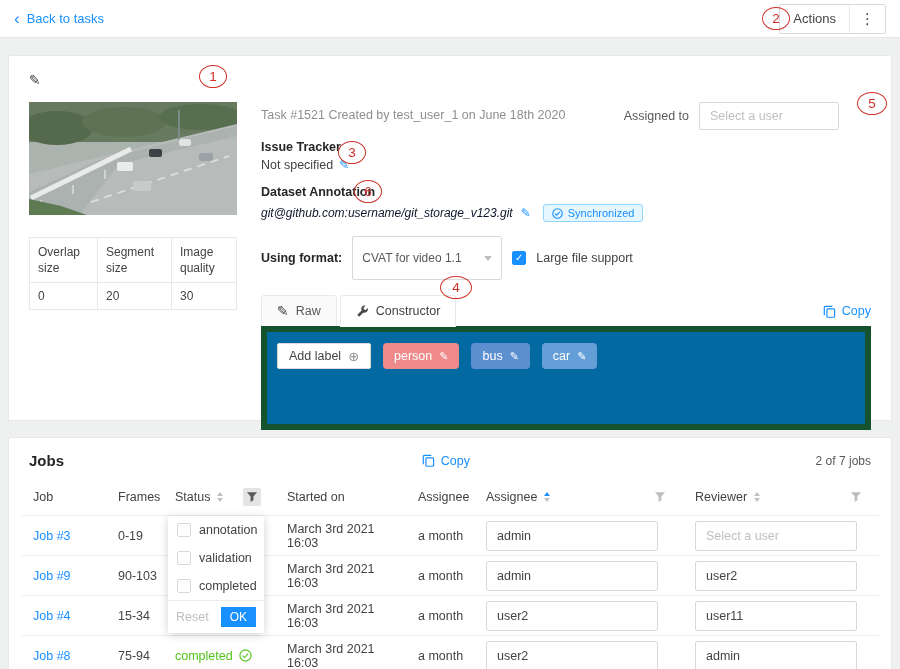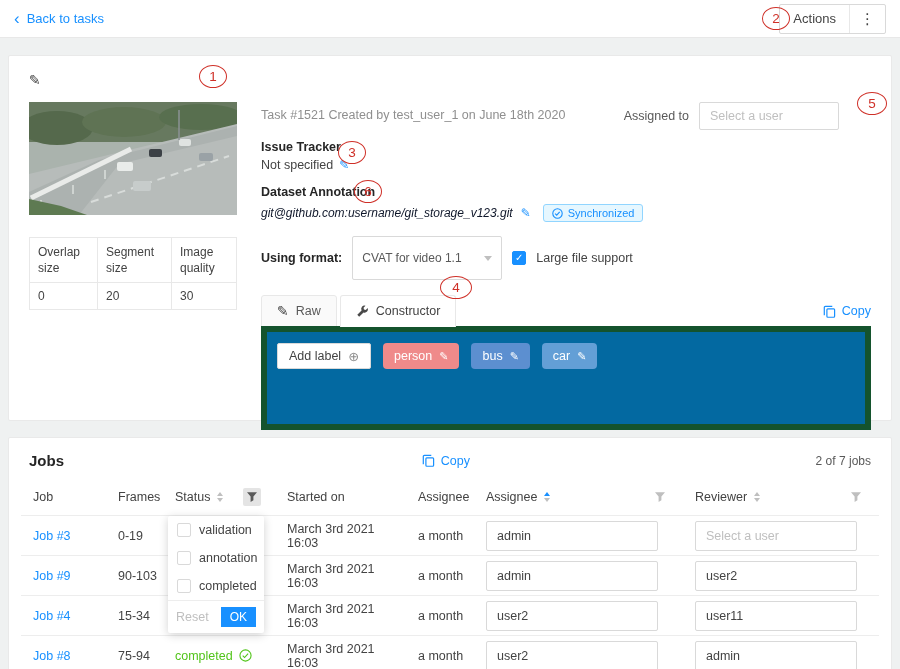--- a/index.html
+++ b/index.html
@@ -381,25 +381,25 @@
           <td><span>a month</span></td>
           <td><input class="cell-input assignee-input" value="user2" style=""></td>
           <td><input class="cell-input reviewer-input" value="admin" style=""></td>
         </tr>
       </tbody>
     </table>
 
     <div class="filter-dd">
       <div class="dd-item">
         <span class="cb empty"></span>
-        <span>validation</span>
+        <span>annotation</span>
       </div>
       <div class="dd-item">
         <span class="cb empty"></span>
-        <span>annotation</span>
+        <span>validation</span>
       </div>
       <div class="dd-item">
         <span class="cb empty"></span>
         <span>completed</span>
       </div>
       <div class="dd-footer">
         <span class="dd-reset">Reset</span>
         <button class="dd-ok">OK</button>
       </div>
     </div>

